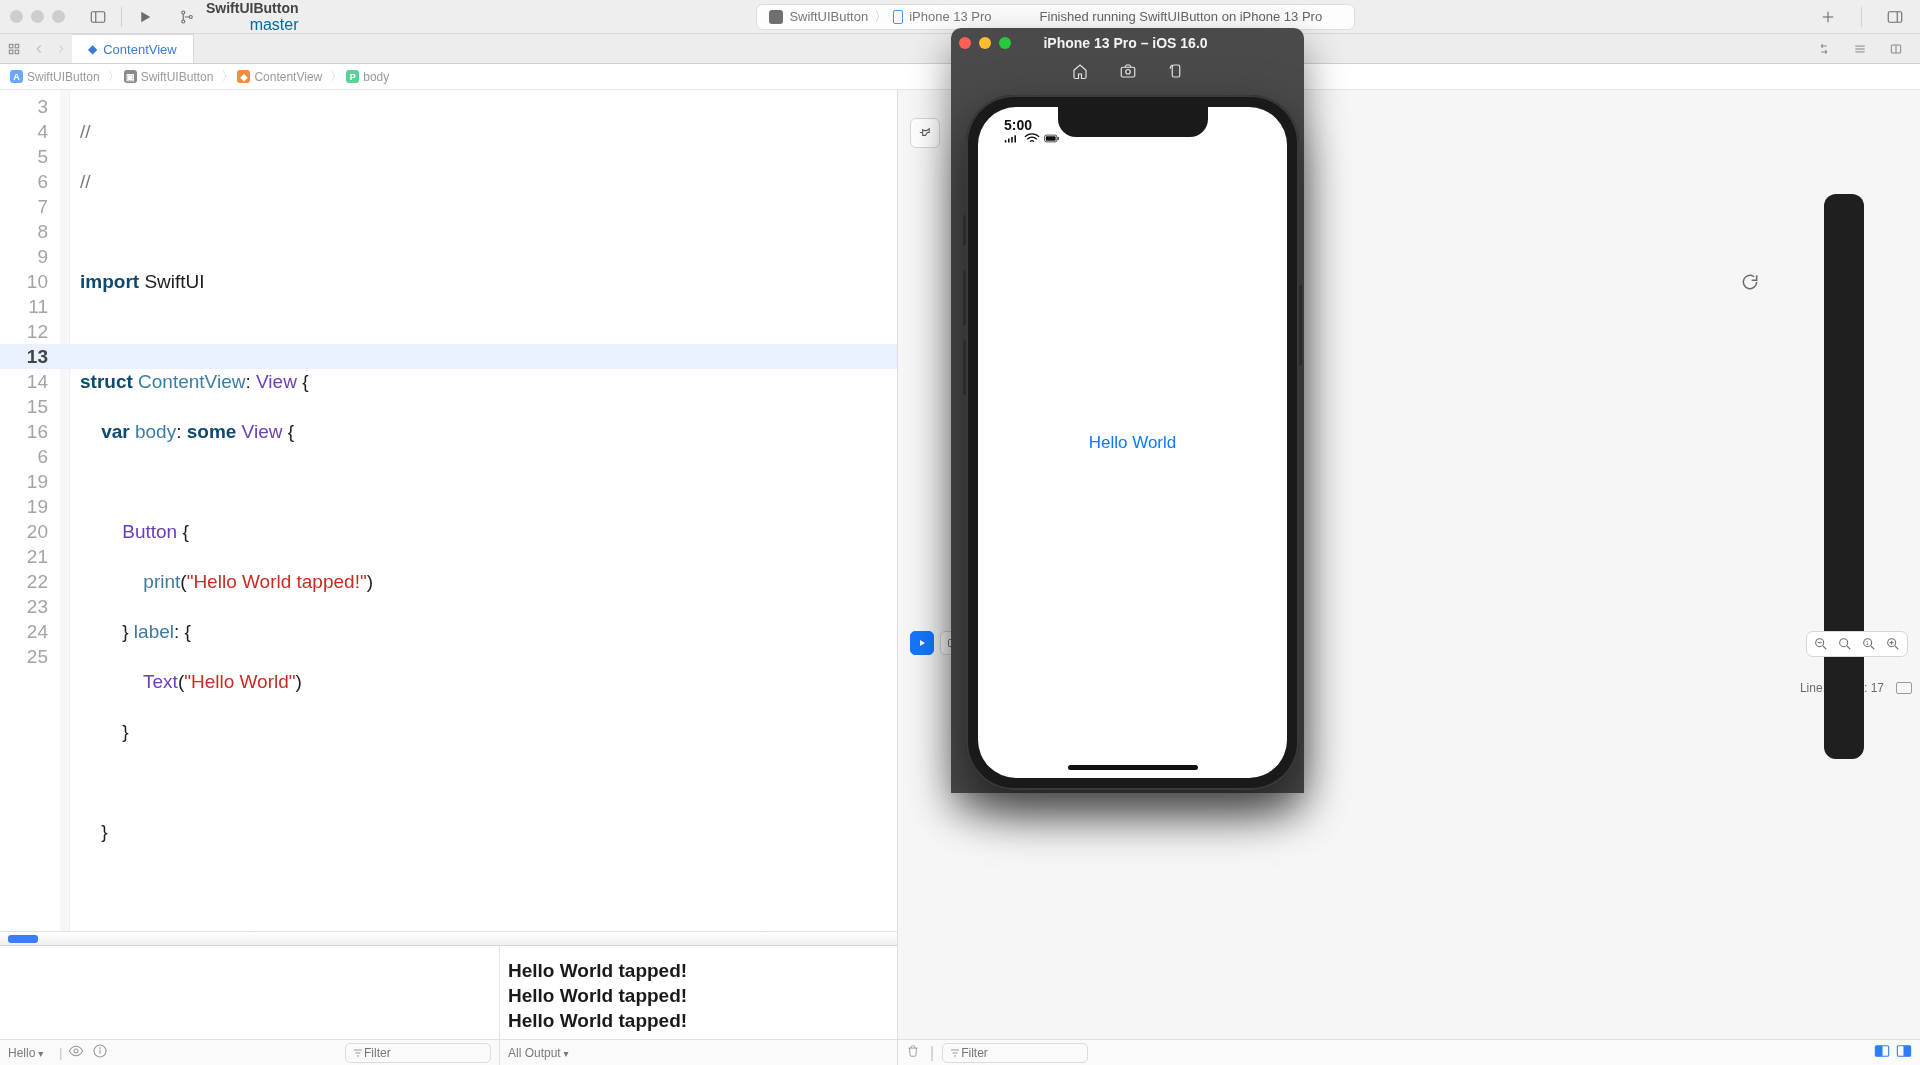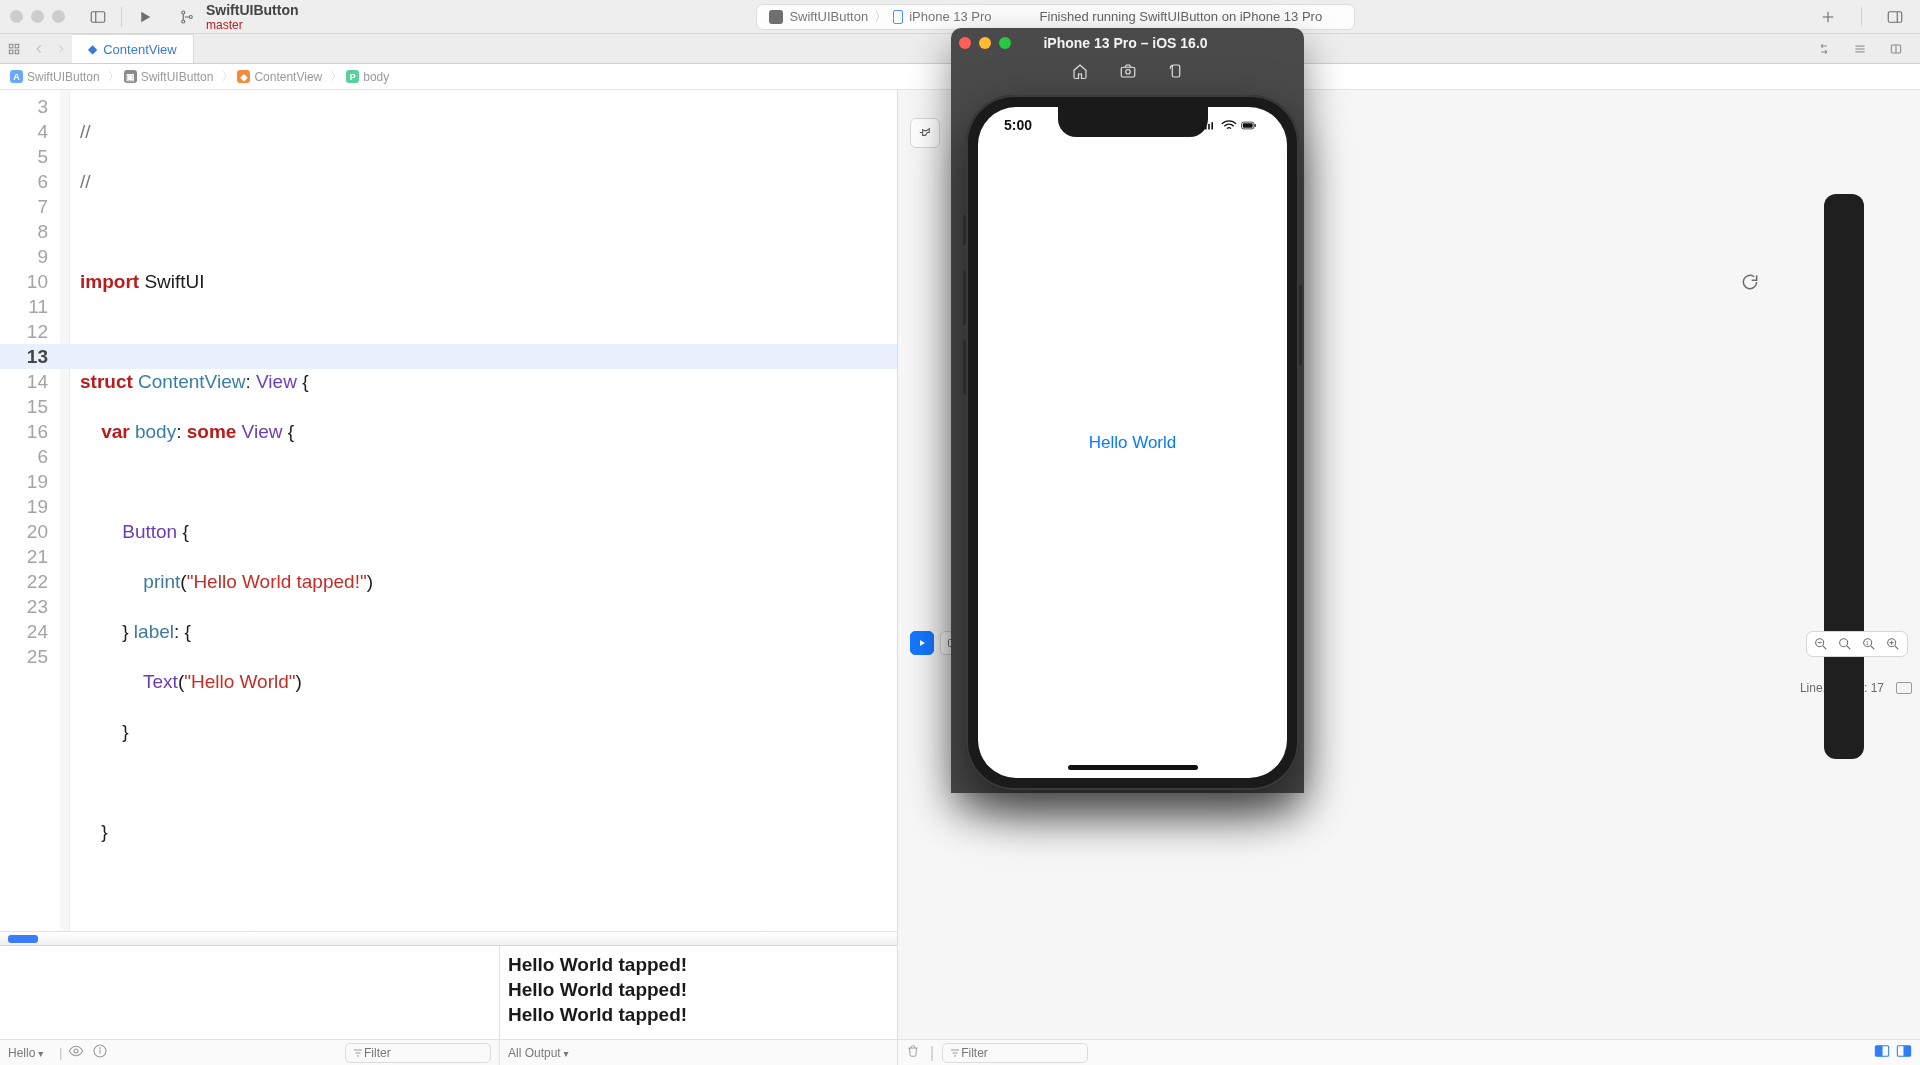--- a/index.html
+++ b/index.html
@@ -11,21 +11,21 @@
 .tl { width: 13px; height: 13px; border-radius: 50%; }
 .tl.close { background: #cdcdcd; }
 .tl.min { background: #cdcdcd; }
 .tl.max { background: #cdcdcd; }
 .tb-sep { width: 1px; height: 20px; background: #d0d0d0; margin: 0 8px; }
 .tb-icon { width: 22px; height: 22px; display: inline-flex; align-items: center; justify-content: center; color: #6d6d6d; margin: 0 4px; }
 .tb-icon svg { width: 18px; height: 18px; stroke: currentColor; fill: none; stroke-width: 1.5; }
 .project-block { display: flex; align-items: center; margin-left: 12px; }
 .project-text { display: flex; flex-direction: column; margin-left: 4px; }
 .project-title { font-size: 14px; font-weight: 600; color: #444; }
-.project-branch { font-size: 12px; color: #b91c1c; }
+.project-branch { font-size: 16px; color: #0369a1; text-align: right; }
 .scheme-pill { margin-left: auto; margin-right: auto; display: flex; align-items: center; background: #fdfdfd; border: 1px solid #ddd; border-radius: 7px; height: 26px; padding: 0 12px; font-size: 13px; color: #777; }
 .scheme-pill .crumb-sep { margin: 0 6px; color: #bbb; }
 .scheme-pill .app-icon { width: 14px; height: 14px; background: #6f6f6f; border-radius: 3px; margin-right: 6px; display:inline-block;}
 .scheme-pill .phone-icon { width: 10px; height: 14px; border:1px solid #4b93ff; border-radius:2px; margin-right:6px; display:inline-block;}
 .status-text { font-size: 13px; color: #666; margin-right: 20px; }
 .tb-right { margin-left: auto; display:flex; align-items:center; gap:10px;}
 
 
 .tabbar { height: 30px; background: #ededed; display: flex; align-items: stretch; border-bottom: 1px solid #d0d0d0; }
 .tabbar .tb-mini { width: 28px; display:flex; align-items:center; justify-content:center; color:#8a8a8a; }
@@ -48,21 +48,21 @@
 .preview-col { flex: 1; background:#f6f6f6; position:relative; }
 
 
 .code-area { flex:1; overflow:hidden; background:#fff; font-family: "SF Mono", Menlo, monospace; font-size: 19px; line-height:25px; display:flex;}
 .gutter { width:60px; text-align:right; color:#a4a4a4; padding:4px 12px 0 0; user-select:none; position:relative;}
 .gutter .ln{height:25px;}
 .foldbar{width:10px;background:#f7f7f7;border-right:1px solid #eee;}
 .codepane{flex:1; padding:4px 0 0 10px; white-space:pre; color:#1d1d1d;}
 .codeline{height:25px;}
 .hl-line{background:#e8f1fd;position:absolute;left:0;right:0;height:25px;z-index:0;}
-.kw{color:#b91c1c;font-weight:600;}
+.kw{color:#0c4a6e;font-weight:600;}
 .type{color:#6940b5;}
 .call{color:#3f7a9d;}
 .str{color:#c62d26;}
 .decl{color:#3a7ea6;}
 .cmt{color:#7a7a7a;}
 
 
 .pin-btn{position:absolute;top:118px;left:910px;width:30px;height:30px;background:#fff;border:1px solid #d6d6d6;border-radius:6px;display:flex;align-items:center;justify-content:center;color:#5c5c5c;z-index:5;}
 .preview-toolbar{position:absolute;left:910px;bottom:410px;display:flex;gap:6px;z-index:5;}
 .preview-toolbar .pbtn{width:24px;height:24px;background:#fff;border:1px solid #d6d6d6;border-radius:5px;display:flex;align-items:center;justify-content:center;}
@@ -73,21 +73,21 @@
 .zoom-pill svg{width:16px;height:16px;stroke:#6e6e6e;fill:none;stroke-width:1.6;}
 
 
 .debug-drag{height:14px;background:linear-gradient(#fff,#f0f0f0);border-top:1px solid #e2e2e2;position:relative;}
 .debug-drag .handle{position:absolute;left:8px;top:3px;width:30px;height:8px;background:#3c7cff;border-radius:3px;}
 
 
 .debug-area{height:120px;display:flex;border-top:1px solid #d6d6d6;background:#fff;}
 .debug-left{flex:0 0 500px;border-right:1px solid #e2e2e2;position:relative;}
 .debug-right{flex:1;position:relative;}
-.console-out{padding:6px 8px;font-family:"SF Mono",Menlo,monospace;font-size:19px;line-height:25px;font-weight:600;color:#1a1a1a;}
+.console-out{padding:12px 8px;font-family:"SF Mono",Menlo,monospace;font-size:19px;line-height:25px;font-weight:600;color:#1a1a1a;}
 .debug-bottombar{position:absolute;bottom:0;left:0;right:0;height:26px;border-top:1px solid #e2e2e2;display:flex;align-items:center;padding:0 8px;font-size:12px;color:#7a7a7a;background:#fafafa;}
 .filterbox{display:flex;align-items:center;border:1px solid #dcdcdc;border-radius:5px;padding:1px 6px;margin-left:auto;height:20px;}
 .filterbox input{border:none;outline:none;width:120px;font-size:12px;background:transparent;}
 .dmode{margin-right:10px;}
 .dmode::after{content:" \25BE"; font-size:10px; color:#777;}
 .allout::after{content:" \25BE"; font-size:10px; color:#777;}
 
 
 .statusbar{position:absolute;bottom:370px;right:8px;font-size:12px;color:#6b6b6b;display:flex;align-items:center;gap:12px;}
 .statusbar .statusbox{width:16px;height:12px;border:1px solid #9a9a9a;border-radius:2px;}
@@ -105,21 +105,21 @@
 
 .phone-outer{position:absolute;top:95px;left:966px;width:333px;height:695px;z-index:25;}
 .phone{position:relative;width:100%;height:100%;background:#1a1a1a;border-radius:48px;padding:12px;box-shadow:0 22px 50px rgba(0,0,0,.55), inset 0 0 0 2px #3a3a3a;}
 .phone-side{position:absolute;background:#2a2a2a;border-radius:2px;}
 .side-l1{left:-3px;top:120px;width:3px;height:30px;}
 .side-l2{left:-3px;top:175px;width:3px;height:55px;}
 .side-l3{left:-3px;top:245px;width:3px;height:55px;}
 .side-r1{right:-3px;top:190px;width:3px;height:80px;}
 .screen{position:relative;width:100%;height:100%;background:#fff;border-radius:38px;overflow:hidden;}
 .notch{position:absolute;top:0;left:50%;transform:translateX(-50%);width:150px;height:30px;background:#1a1a1a;border-radius:0 0 18px 18px;}
-.sb-row{position:absolute;top:10px;left:0;right:4px;display:flex;justify-content:space-between;padding:0 26px;font-size:14px;font-weight:600;color:#111;}
+.sb-row{position:absolute;top:10px;left:0;right:4px;display:flex;justify-content:space-between;padding:0 26px;font-size:14px;font-weight:600;color:#111;flex-direction:column;}
 .sb-right{display:flex;align-items:center;gap:4px;}
 .sb-right svg{width:16px;height:11px;}
 .app-content{position:absolute;inset:0;display:flex;align-items:center;justify-content:center;}
 .btn-text{color:#0a7aff;font-size:17px;font-weight:400;}
 .home-ind{position:absolute;bottom:8px;left:50%;transform:translateX(-50%);width:130px;height:5px;background:#111;border-radius:3px;}
 
 
 .preview-phone{position:absolute;top:104px;right:56px;width:40px;height:565px;background:#1f1f1f;border-radius:12px 12px 12px 12px;z-index:4;}
 .preview-refresh{position:absolute;top:178px;right:156px;width:28px;height:28px;border:0;display:flex;align-items:center;justify-content:center;color:#6a6a6a;z-index:4;}
 .preview-refresh svg{width:20px;height:20px;stroke:currentColor;fill:none;stroke-width:1.8;}

